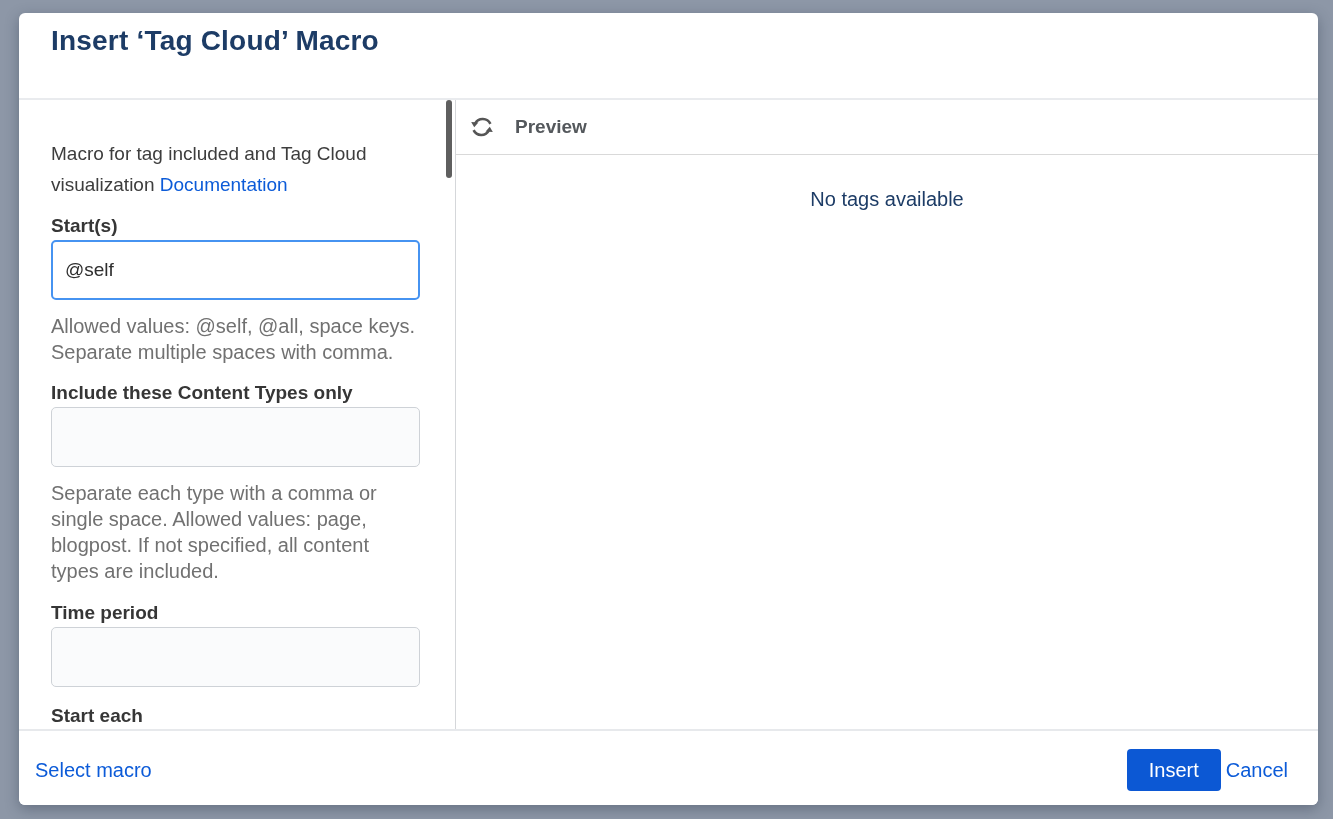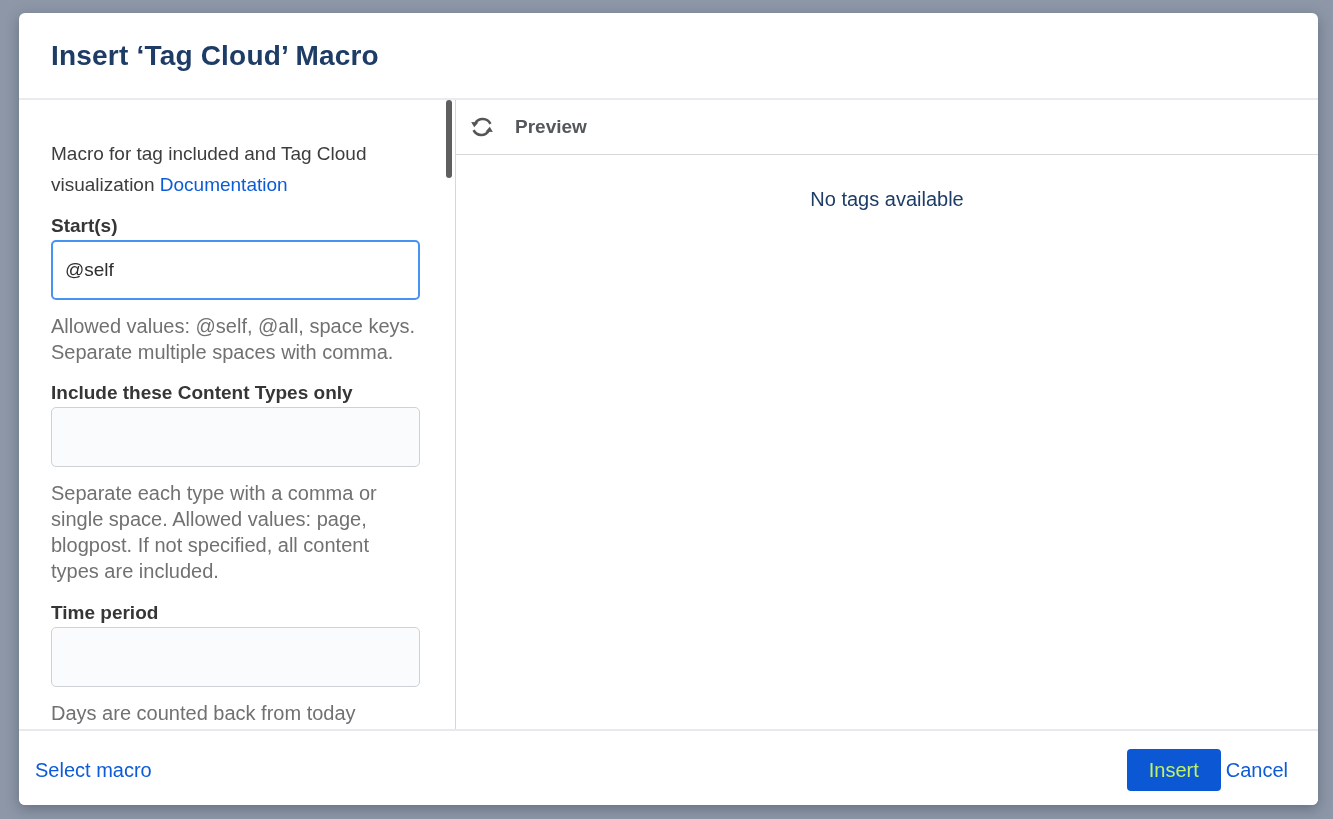--- a/index.html
+++ b/index.html
@@ -18,22 +18,21 @@
     box-shadow: 0 4px 14px rgba(30,40,60,0.35);
     display: flex;
     flex-direction: column;
     overflow: hidden;
   }
   
   .modal-header {
     height: 87px;
     flex: 0 0 87px;
     display: flex;
-    align-items: center;
-    padding: 0 32px;
+    padding: 12px 32px;
     border-bottom: 2px solid #e9ebee;
   }
   .modal-title {
     font-size: 28px;
     font-weight: bold;
     color: #1d3c66;
     letter-spacing: 0.2px;
   }
   
   .modal-body {
@@ -147,21 +146,21 @@
     border-top: 2px solid #e7e9ec;
     display: flex;
     align-items: center;
     padding: 4px 30px 0 16px;
     background: #ffffff;
   }
   .footer-link { font-size: 20px; }
   .spacer { flex: 1 1 auto; }
   .btn-primary {
     background: #0c58d4;
-    color: #bef264;
+    color: #ffffff;
     border: none;
     border-radius: 4px;
     font-family: "Liberation Sans", "DejaVu Sans", sans-serif;
     font-size: 20px;
     padding: 0 22px;
     height: 42px;
     cursor: pointer;
   }
   .cancel-link { margin-left: 5px; }
 </style>
@@ -188,21 +187,20 @@
 
         <div class="field">
           <label class="field-label">Include these Content Types only</label>
           <input type="text" class="text-input" value="" style="">
           <p class="help">Separate each type with a comma or single space. Allowed values: page, blogpost. If not specified, all content types are included.</p>
         </div>
 
         <div class="field gap18">
           <label class="field-label">Time period</label>
           <input type="text" class="text-input" value="" style="">
-          <p class="help">Days are counted back from today</p>
         </div>
 
         <div class="field gap18">
           <label class="field-label">Start each</label>
           <input type="text" class="text-input" value="" style="">
         </div>
       </div>
       <div class="scroll-thumb"></div>
     </div>
 

